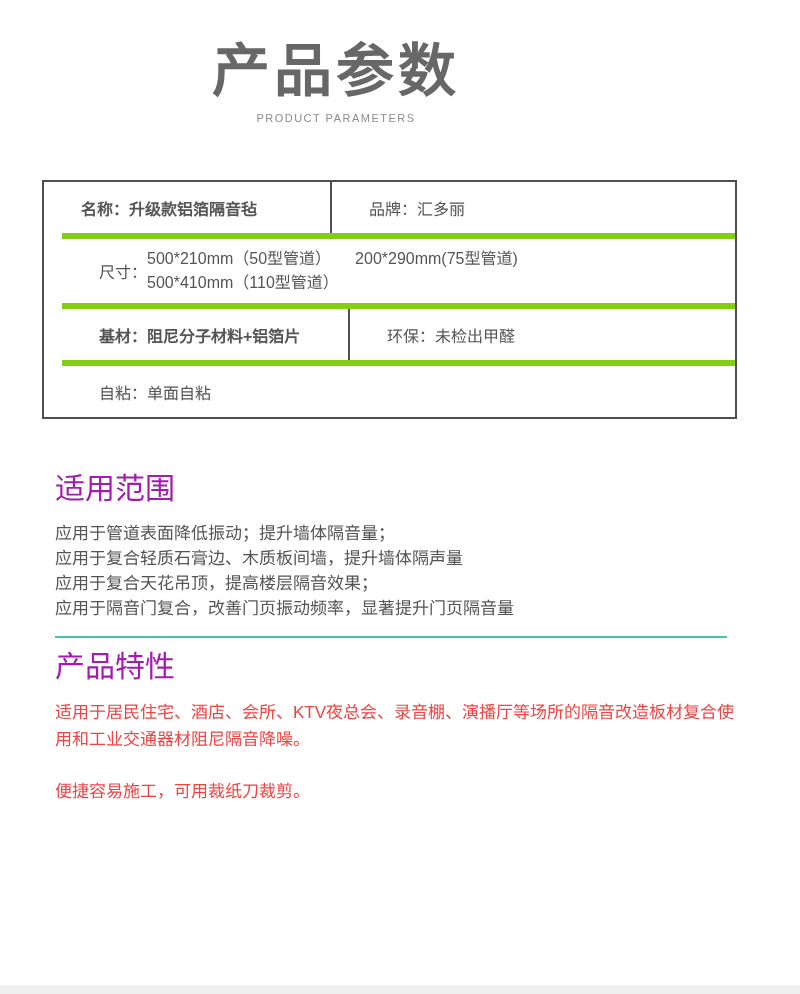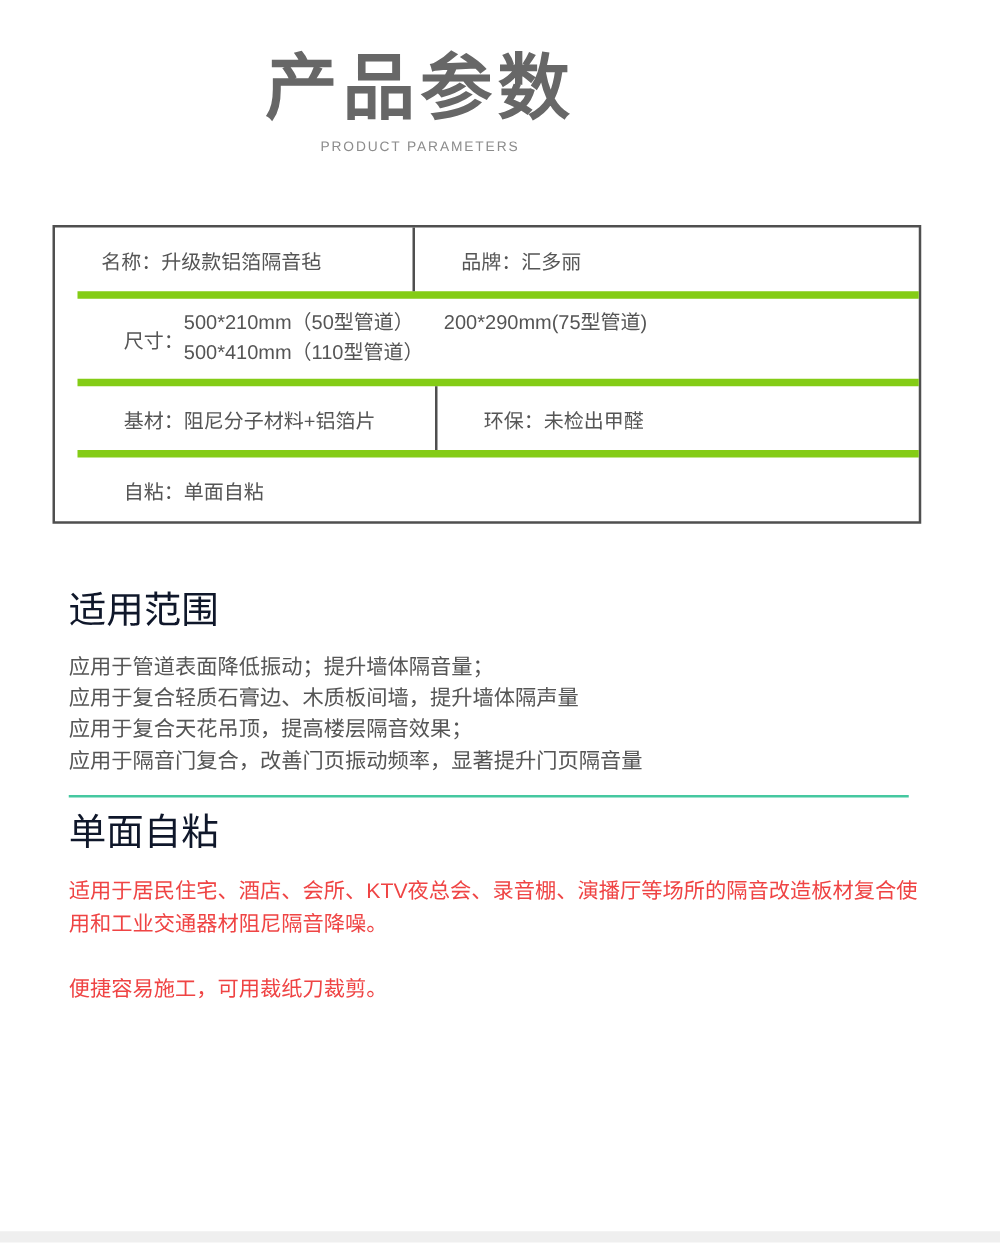--- a/index.html
+++ b/index.html
@@ -30,32 +30,32 @@
     border: 2px solid #4f4f4f;
     font-size: 16px; color: #555555;
   }
   .spec-row { display: flex; align-items: stretch; }
   .spec-row + .spec-row { border-top: 6px solid #84cc16; margin-left: 18px; }
   .spec-cell {
     display: flex; align-items: center;
     padding-left: 37px; padding-right: 10px;
     min-height: 51px;
   }
-  .spec-cell.first { width: 288px; border-right: 2px solid #4f4f4f; }
+  .spec-cell.first { width: 288px; border-right: 2px solid #4f4f4f; font-weight: bold; }
   .spec-cell.rest { flex: 1; }
   .spec-cell.full { width: 100%; }
   .size-row { min-height: 64px; align-items: center; padding: 8px 10px 8px 37px; }
   .size-label { white-space: nowrap; }
   .size-lines { line-height: 24px; }
   .size-item2 { margin-left: 24px; }
 
   
   .section-scope { position: absolute; left: 55px; top: 470px; width: 685px; }
   .section-heading {
-    font-size: 30px; line-height: 38px; font-weight: normal; color: #0f172a;
+    font-size: 30px; line-height: 38px; font-weight: normal; color: #a21caf;
     margin-bottom: 13px;
   }
   .scope-line { font-size: 17px; line-height: 25px; color: #555555; }
 
   .teal-divider {
     position: absolute; left: 55px; top: 636px; width: 672px; height: 2px;
     background: #45c8a0;
   }
 
   .section-features { position: absolute; left: 55px; top: 648px; width: 690px; }
@@ -105,18 +105,18 @@
   <div class="section-heading">适用范围</div>
   <div class="scope-line">应用于管道表面降低振动；提升墙体隔音量；</div>
   <div class="scope-line">应用于复合轻质石膏边、木质板间墙，提升墙体隔声量</div>
   <div class="scope-line">应用于复合天花吊顶，提高楼层隔音效果；</div>
   <div class="scope-line">应用于隔音门复合，改善门页振动频率，显著提升门页隔音量</div>
 </div>
 
 <div class="teal-divider"></div>
 
 <div class="section-features">
-  <div class="section-heading">单面自粘</div>
+  <div class="section-heading">产品特性</div>
   <div class="feature-paragraph">适用于居民住宅、酒店、会所、KTV夜总会、录音棚、演播厅等场所的隔音改造板材复合使用和工业交通器材阻尼隔音降噪。</div>
   <div class="feature-paragraph">便捷容易施工，可用裁纸刀裁剪。</div>
 </div>
 
 <div class="footer-strip"></div>
 
 </body></html>

